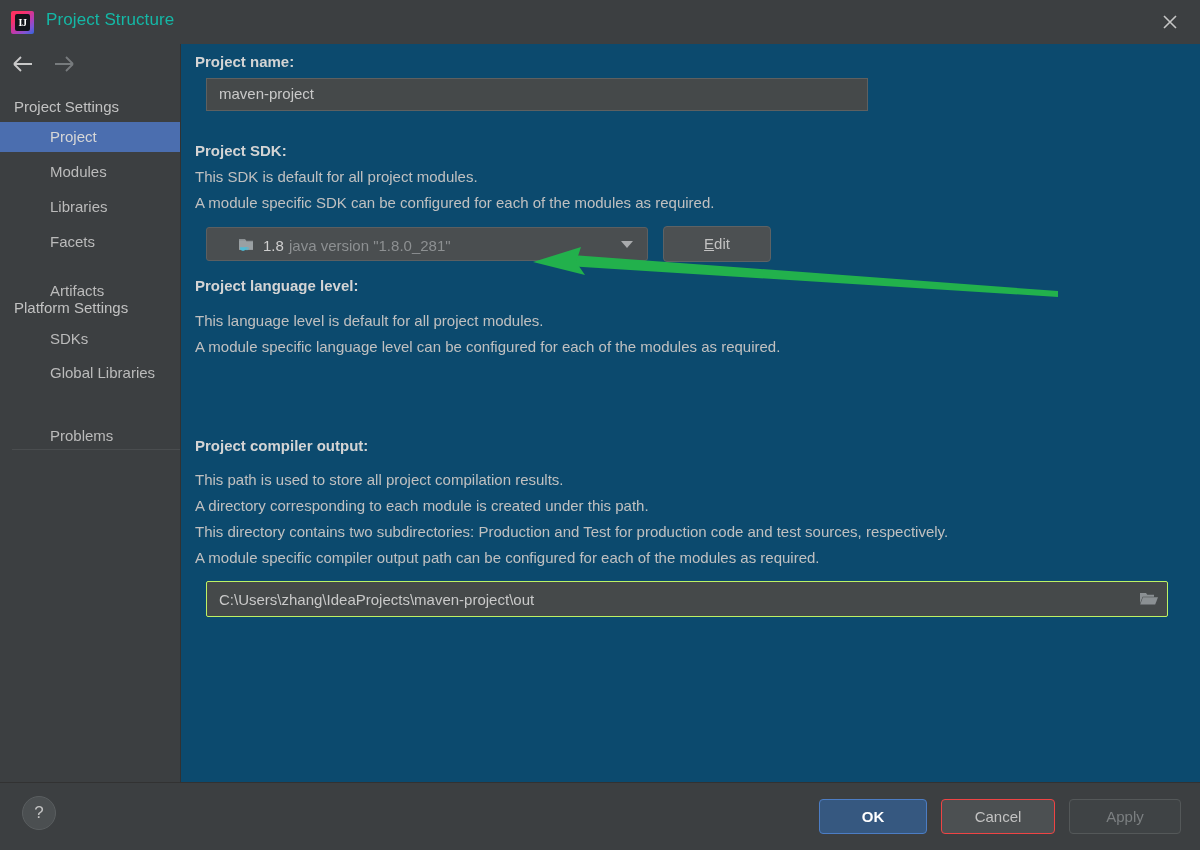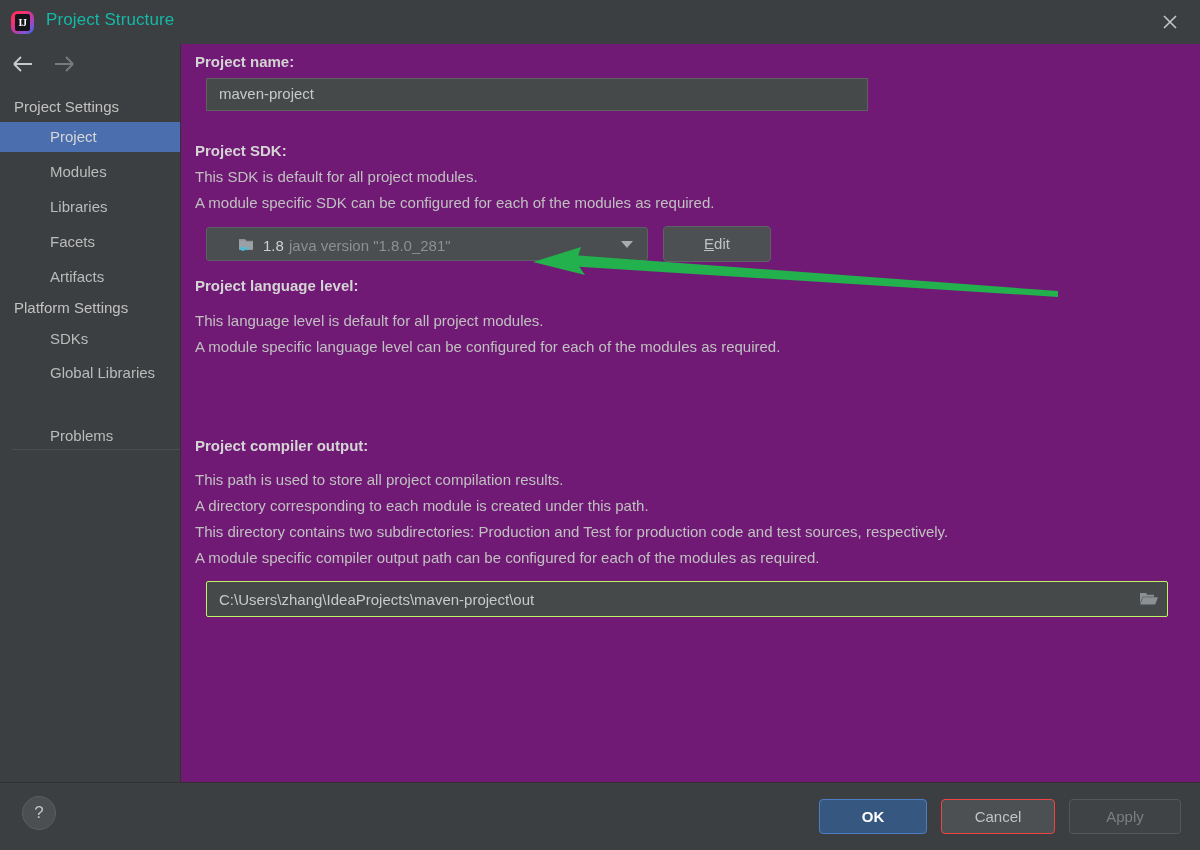--- a/index.html
+++ b/index.html
@@ -26,21 +26,21 @@
   #titlebar {
     position: absolute;
     left: 0; top: 0;
     width: 1200px; height: 44px;
     background: #3c3f41;
   }
   #app-logo {
     position: absolute;
     left: 11px; top: 11px;
     width: 23px; height: 23px;
-    border-radius: 7px;
+    border-radius: 2px;
     background: linear-gradient(140deg, #fe315d 0%, #f63069 28%, #bb3bb0 58%, #7c55d6 80%, #2f65d9 100%);
     overflow: hidden;
   }
   #app-logo .inner {
     position: absolute;
     left: 4px; top: 3px;
     width: 15px; height: 17px;
     background: #12141a;
     border-radius: 2px;
     color: #ffffff;
@@ -119,21 +119,21 @@
     left: 12px; top: 405px;
     width: 168px; height: 1px;
     background: #4a4d4f;
   }
 
   
   #main {
     position: absolute;
     left: 181px; top: 44px;
     width: 1019px; height: 738px;
-    background: #701a75;
+    background: #0c4a6e;
     overflow: hidden;
   }
   .sec-title {
     position: absolute;
     font-size: 15px;
     font-weight: bold;
     color: #d4d4d4;
     white-space: nowrap;
   }
   .desc {
@@ -349,21 +349,21 @@
     </div>
     <div class="side-item" style="top:148px;">
       <span class="lbl">Libraries</span>
     </div>
     <div class="side-item" style="top:113px;">
       <span class="lbl">Modules</span>
     </div>
     <div class="side-item" style="top:183px;">
       <span class="lbl">Facets</span>
     </div>
-    <div class="side-item" style="top:218px;">
+    <div class="side-item" style="top:232px;">
       <span class="lbl">Artifacts</span>
     </div>
 
     <div class="side-header" style="top:255px;">Platform Settings</div>
 
     <div class="side-item" style="top:280px;">
       <span class="lbl">SDKs</span>
     </div>
     <div class="side-item" style="top:314px;">
       <span class="lbl">Global Libraries</span>

